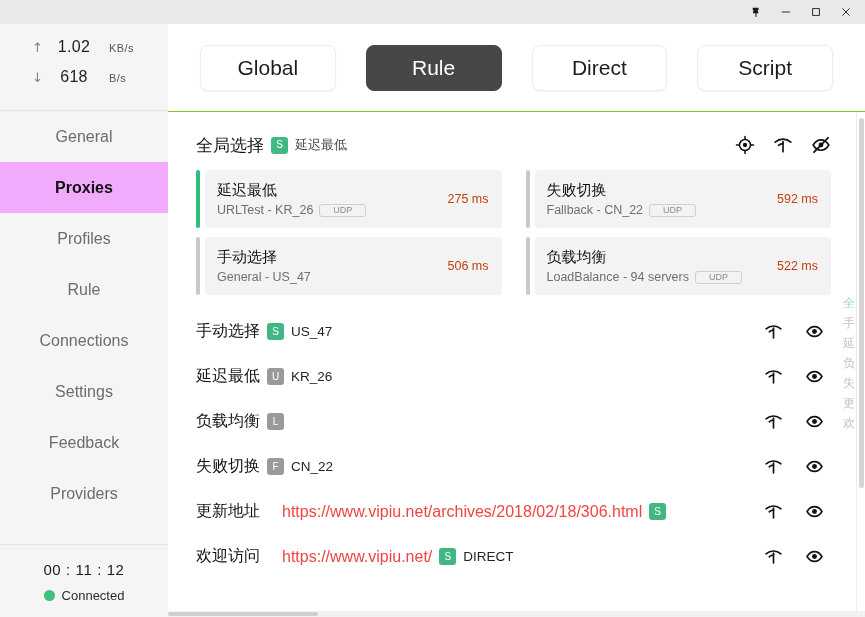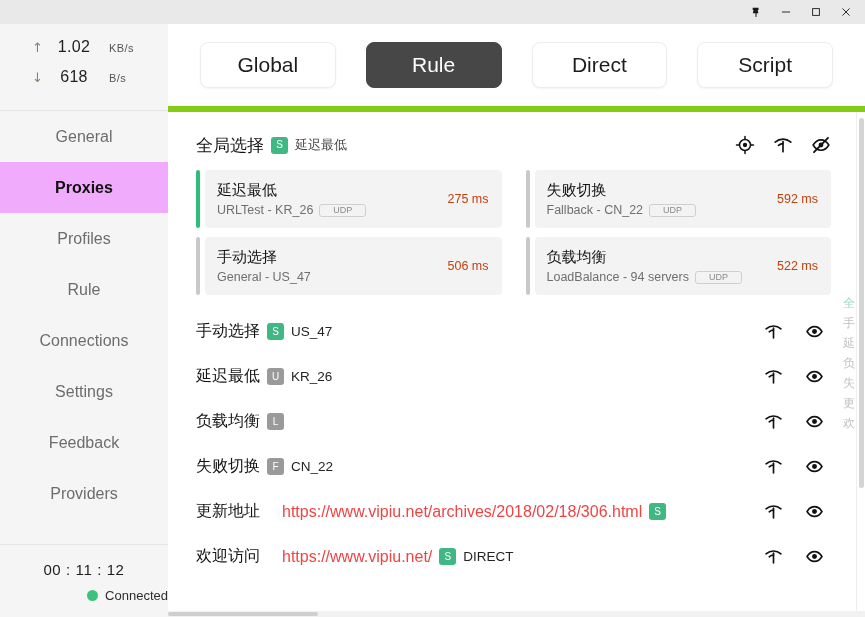--- a/index.html
+++ b/index.html
@@ -86,36 +86,36 @@
     margin-top: auto;
     padding-bottom: 14px;
     text-align: center;
   }
   .sb-sep { height: 1px; background: #e4e4e4; margin-bottom: 16px; }
   .timer {
     font-size: 15px; color: #1c1c1c; letter-spacing: .6px;
     margin-bottom: 10px;
   }
   .conn {
-    display: flex; align-items: center; justify-content: flex-end; gap: 7px;
+    display: flex; align-items: center; justify-content: center; gap: 7px;
     font-size: 13px; color: #2d2d2d;
   }
   .conn-dot { width: 11px; height: 11px; border-radius: 50%; background: #3ec17c; }
 
   
   .main {
     flex: 1 1 auto; background: #ffffff;
     display: flex; flex-direction: column; min-width: 0;
     position: relative;
   }
   .mode-bar {
     height: 88px; flex: 0 0 88px;
     display: flex; align-items: center;
     padding: 0 32px; gap: 30px;
-    border-bottom: 6px solid #84cc16;
+    border-bottom: 1px solid #84cc16;
   }
   .mode-btn {
     flex: 1 1 0;
     height: 46px;
     border-radius: 8px;
     background: #ffffff;
     border: 1px solid #ededed;
     box-shadow: 0 1px 2px rgba(0,0,0,.05);
     display: flex; align-items: center; justify-content: center;
     font-size: 21px; color: #1d1d1d;

